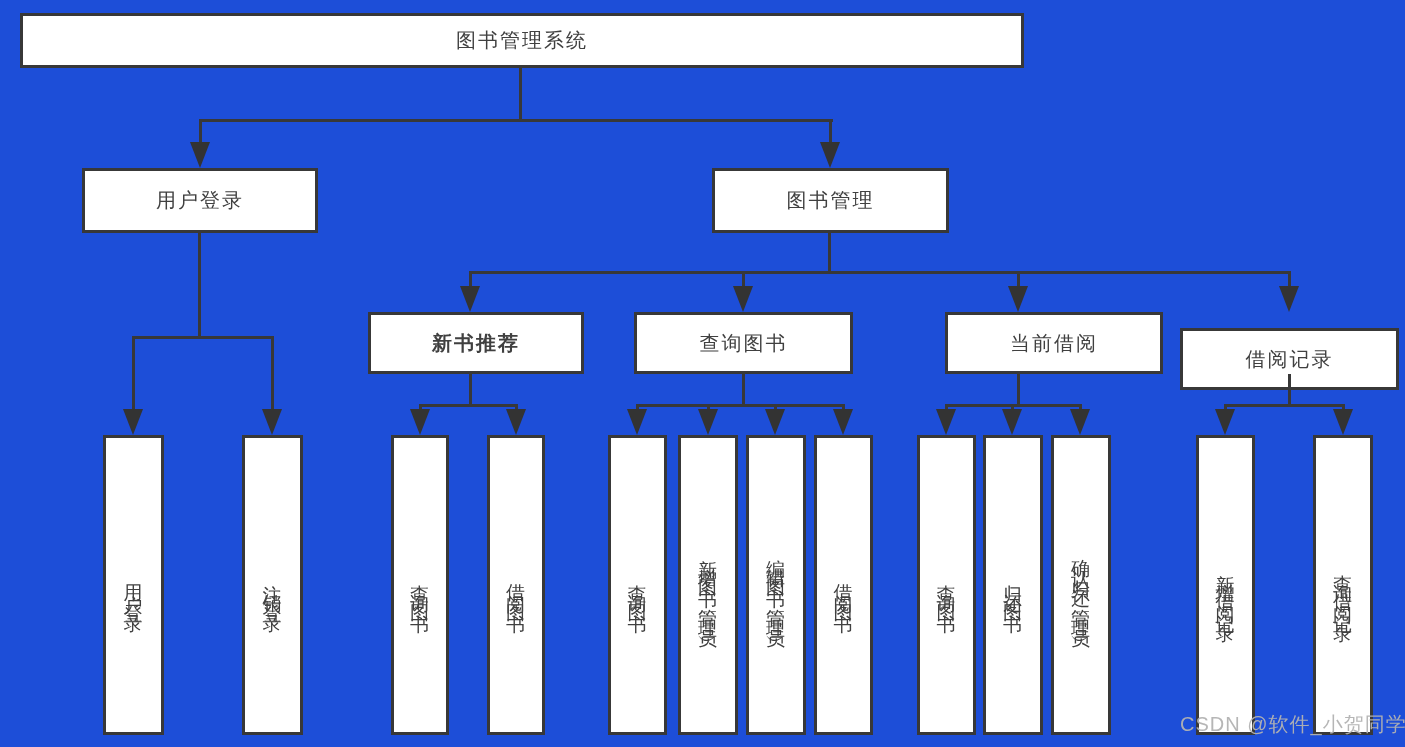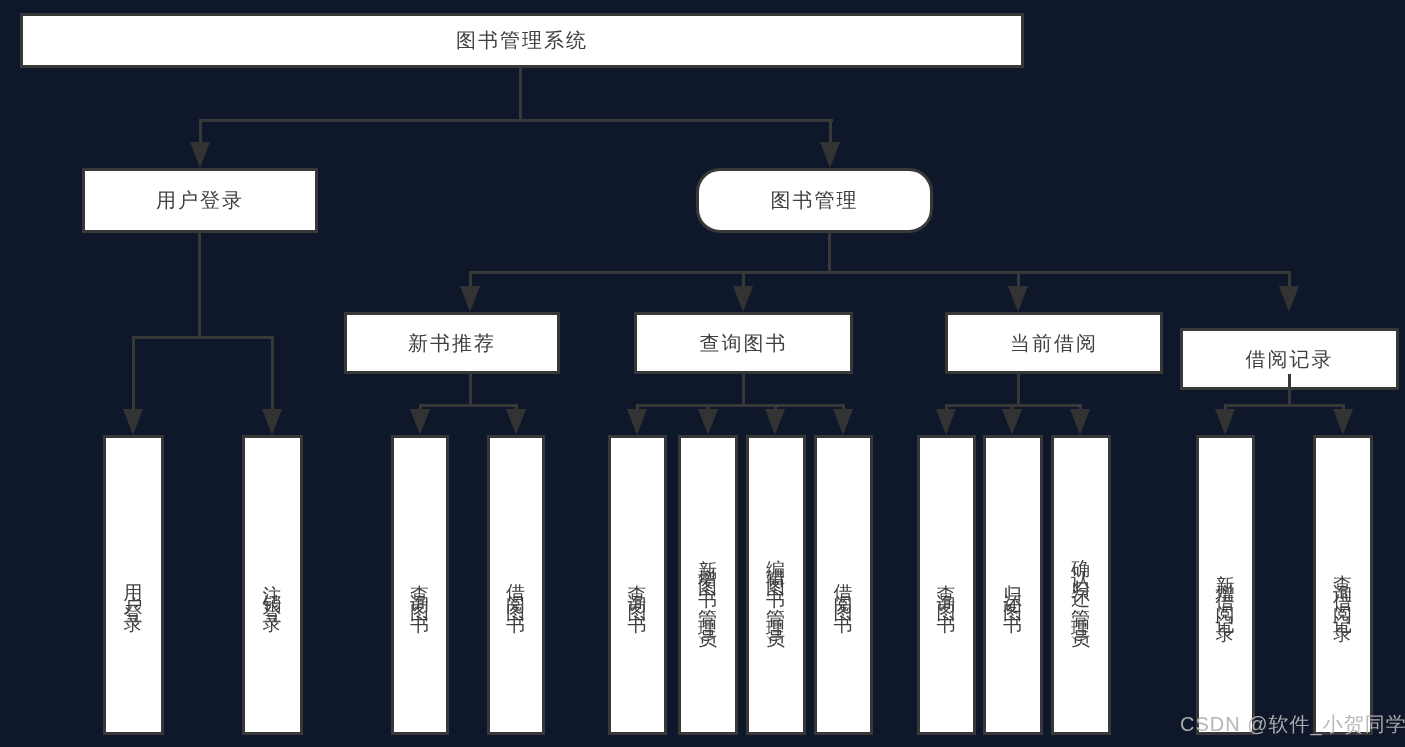--- a/index.html
+++ b/index.html
@@ -1,17 +1,17 @@
 <!DOCTYPE html>
 <html><head>
 <meta charset="utf-8">
 <style>
   html,body{margin:0;padding:0;background:#ffffff;}
   .canvas{
-    position:relative;width:1405px;height:747px;background:#0f172a;overflow:hidden;
+    position:relative;width:1405px;height:747px;background:#1d4ed8;overflow:hidden;
     font-family:"Liberation Sans","DejaVu Sans",sans-serif;
   }
   .box{
     position:absolute;box-sizing:border-box;border:3px solid #383838;background:#ffffff;
     display:flex;align-items:center;justify-content:center;
     color:#404040;font-size:20px;letter-spacing:2px;white-space:nowrap;
   }
   .vbox{
     writing-mode:vertical-rl;text-orientation:mixed;
     font-size:19px;letter-spacing:10px;white-space:normal;
@@ -36,41 +36,41 @@
   <div class="box" style="left:20px;top:13px;width:1004px;height:55px;">图书管理系统</div>
 
   <div class="cl" style="left:519px;top:68px;width:3px;height:51px;"></div>
   <div class="cl" style="left:199px;top:119px;width:634px;height:3px;"></div>
   <div class="cl" style="left:199px;top:119px;width:3px;height:26px;"></div>
   <div class="arr" style="left:190px;top:142px;"></div>
   <div class="cl" style="left:829px;top:119px;width:3px;height:26px;"></div>
   <div class="arr" style="left:820px;top:142px;"></div>
 
   <div class="box" style="left:82px;top:168px;width:236px;height:65px;">用户登录</div>
-  <div class="box" style="left:696px;top:168px;width:237px;height:65px;border-radius:24px;">图书管理</div>
+  <div class="box" style="left:712px;top:168px;width:237px;height:65px;">图书管理</div>
 
   <div class="cl" style="left:198px;top:233px;width:3px;height:103px;"></div>
   <div class="cl" style="left:132px;top:336px;width:142px;height:3px;"></div>
   <div class="cl" style="left:132px;top:336px;width:3px;height:74px;"></div>
   <div class="arr" style="left:123px;top:409px;"></div>
   <div class="cl" style="left:271px;top:336px;width:3px;height:74px;"></div>
   <div class="arr" style="left:262px;top:409px;"></div>
 
   <div class="cl" style="left:828px;top:233px;width:3px;height:38px;"></div>
   <div class="cl" style="left:469px;top:271px;width:822px;height:3px;"></div>
   <div class="cl" style="left:469px;top:271px;width:3px;height:17px;"></div>
   <div class="arr" style="left:460px;top:286px;"></div>
   <div class="cl" style="left:742px;top:271px;width:3px;height:17px;"></div>
   <div class="arr" style="left:733px;top:286px;"></div>
   <div class="cl" style="left:1017px;top:271px;width:3px;height:17px;"></div>
   <div class="arr" style="left:1008px;top:286px;"></div>
   <div class="cl" style="left:1288px;top:271px;width:3px;height:17px;"></div>
   <div class="arr" style="left:1279px;top:286px;"></div>
 
-  <div class="box" style="left:344px;top:312px;width:216px;height:62px;">新书推荐</div>
+  <div class="box" style="left:368px;top:312px;width:216px;height:62px;font-weight:bold;">新书推荐</div>
   <div class="box" style="left:634px;top:312px;width:219px;height:62px;">查询图书</div>
   <div class="box" style="left:909px;top:312px;width:218px;height:62px;margin-left:36px;">当前借阅</div>
   <div class="box" style="left:1180px;top:328px;width:219px;height:62px;font-family:Liberation Mono, monospace;">借阅记录</div>
 
   <div class="cl" style="left:469px;top:374px;width:3px;height:30px;"></div>
   <div class="cl" style="left:419px;top:404px;width:99px;height:3px;"></div>
   <div class="cl" style="left:419px;top:404px;width:3px;height:8px;"></div>
   <div class="arr" style="left:410px;top:409px;"></div>
   <div class="cl" style="left:515px;top:404px;width:3px;height:8px;"></div>
   <div class="arr" style="left:506px;top:409px;"></div>

